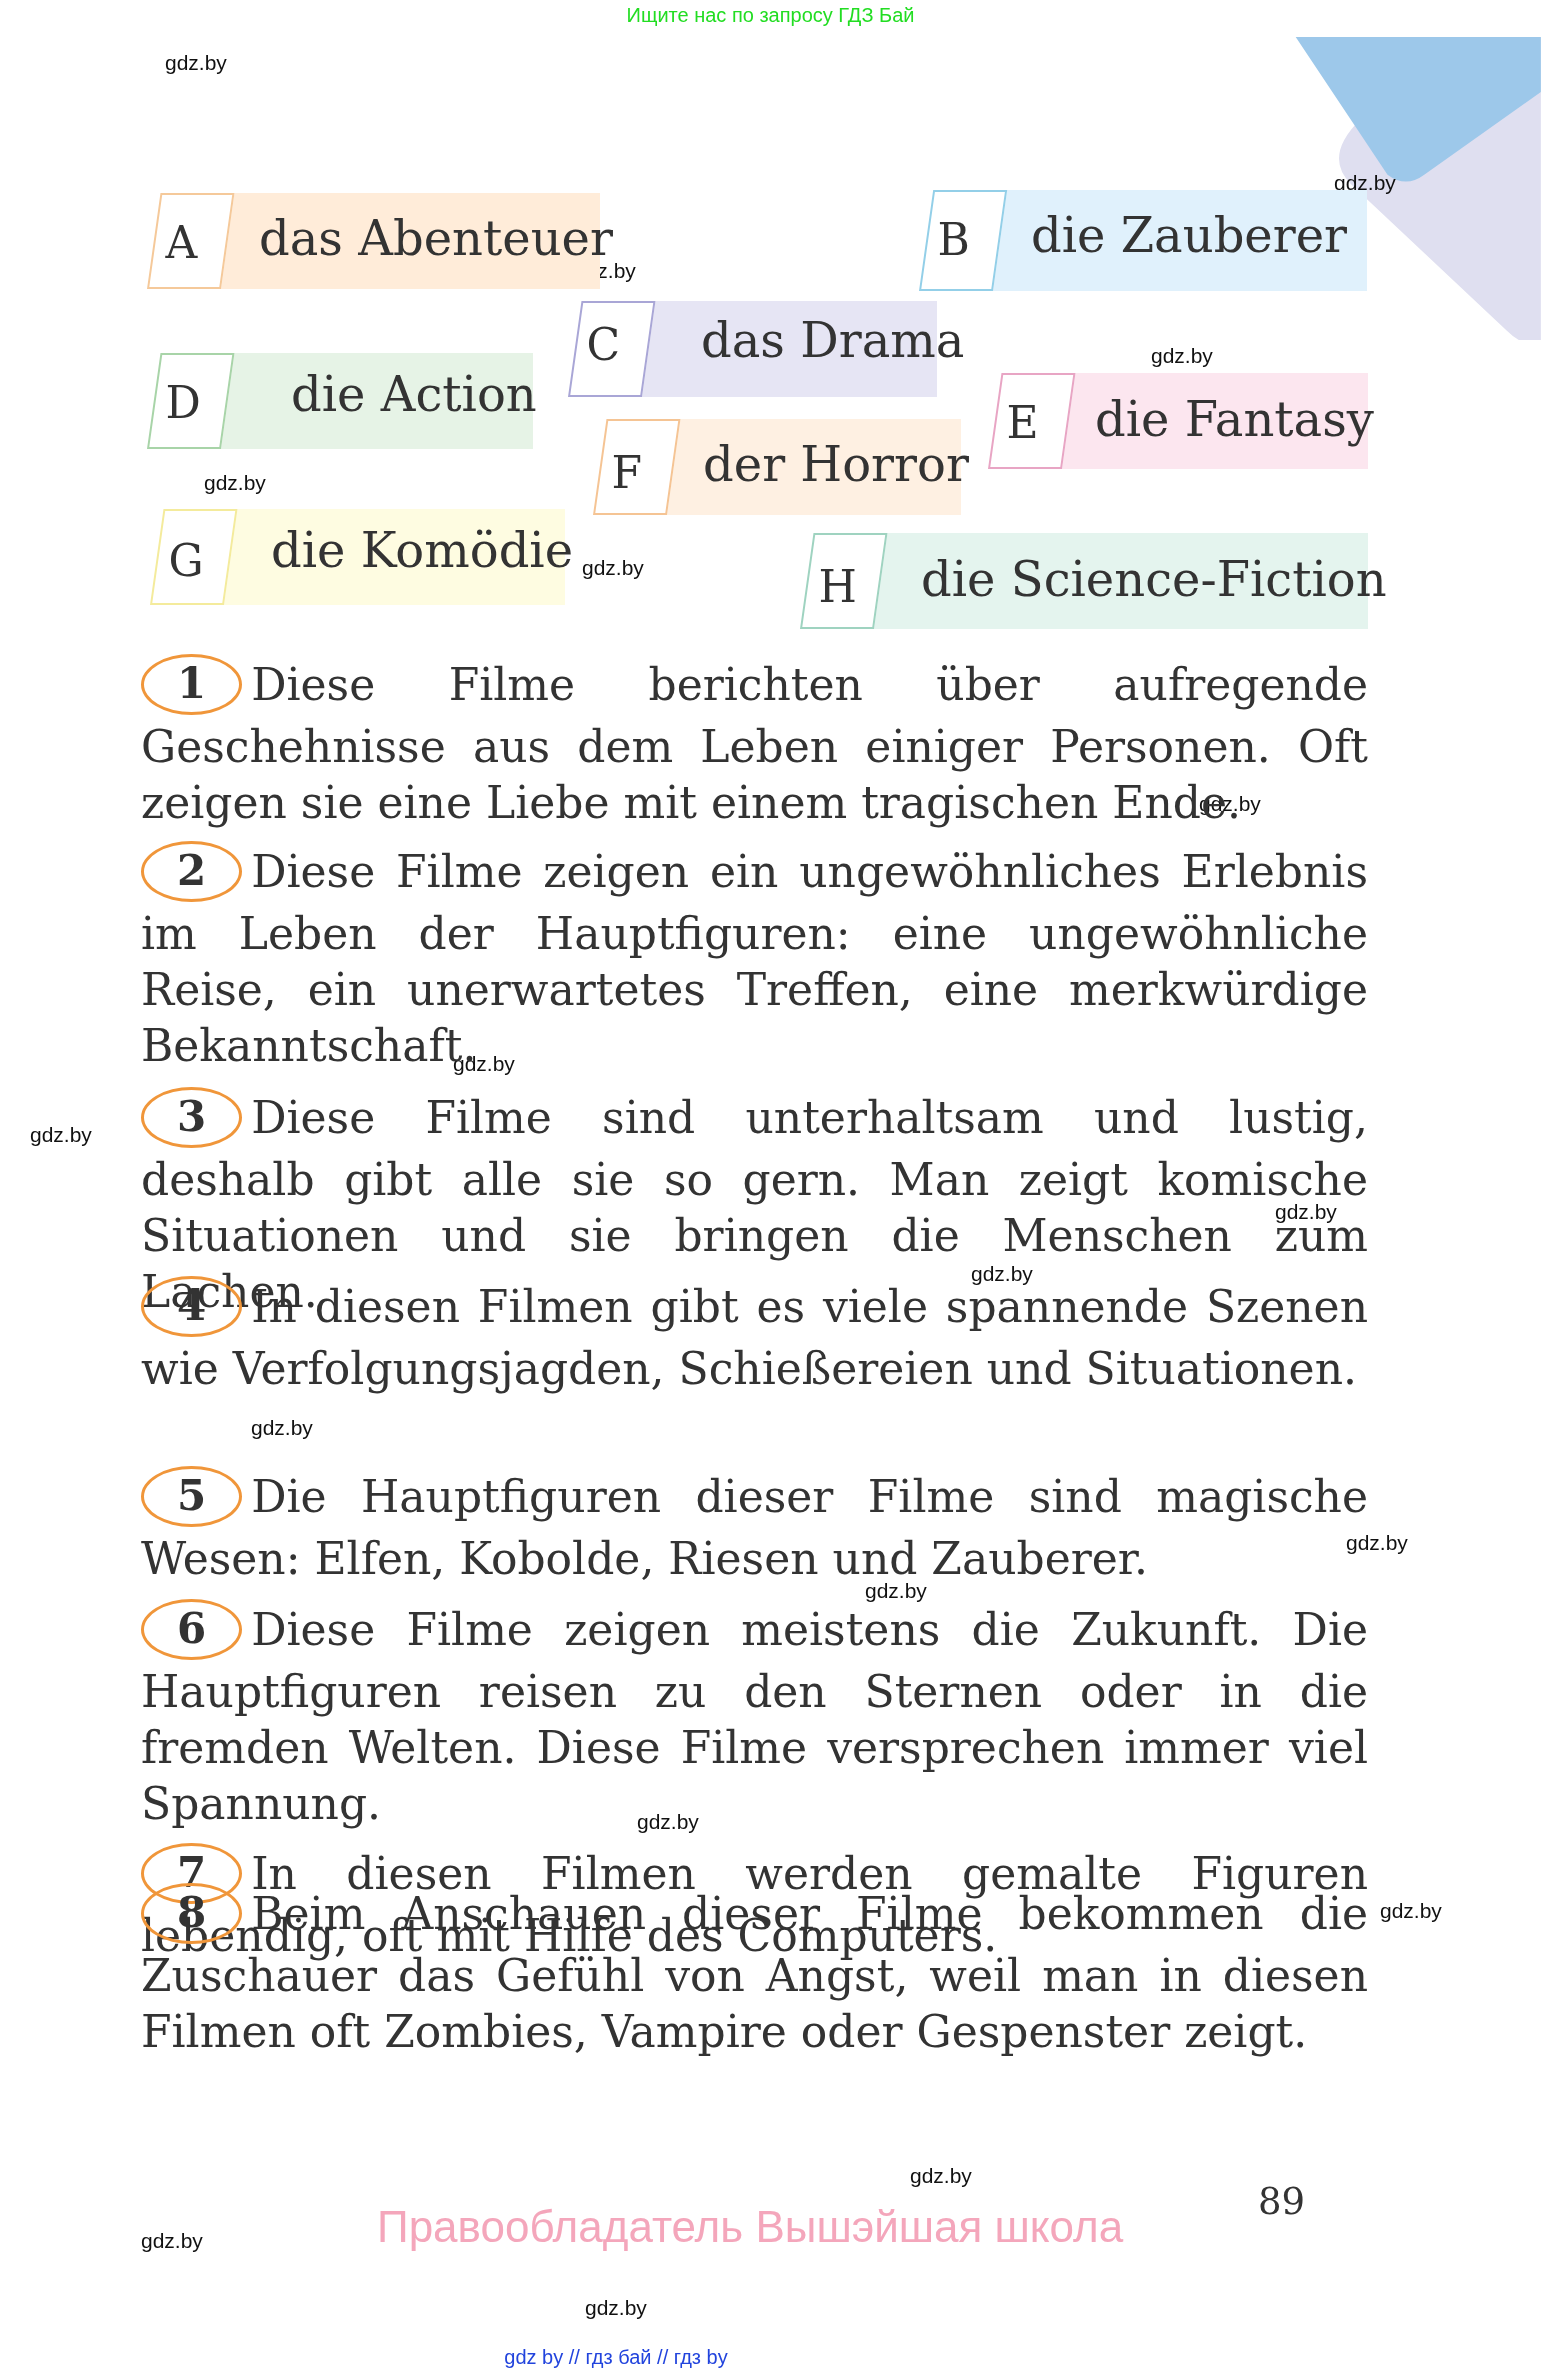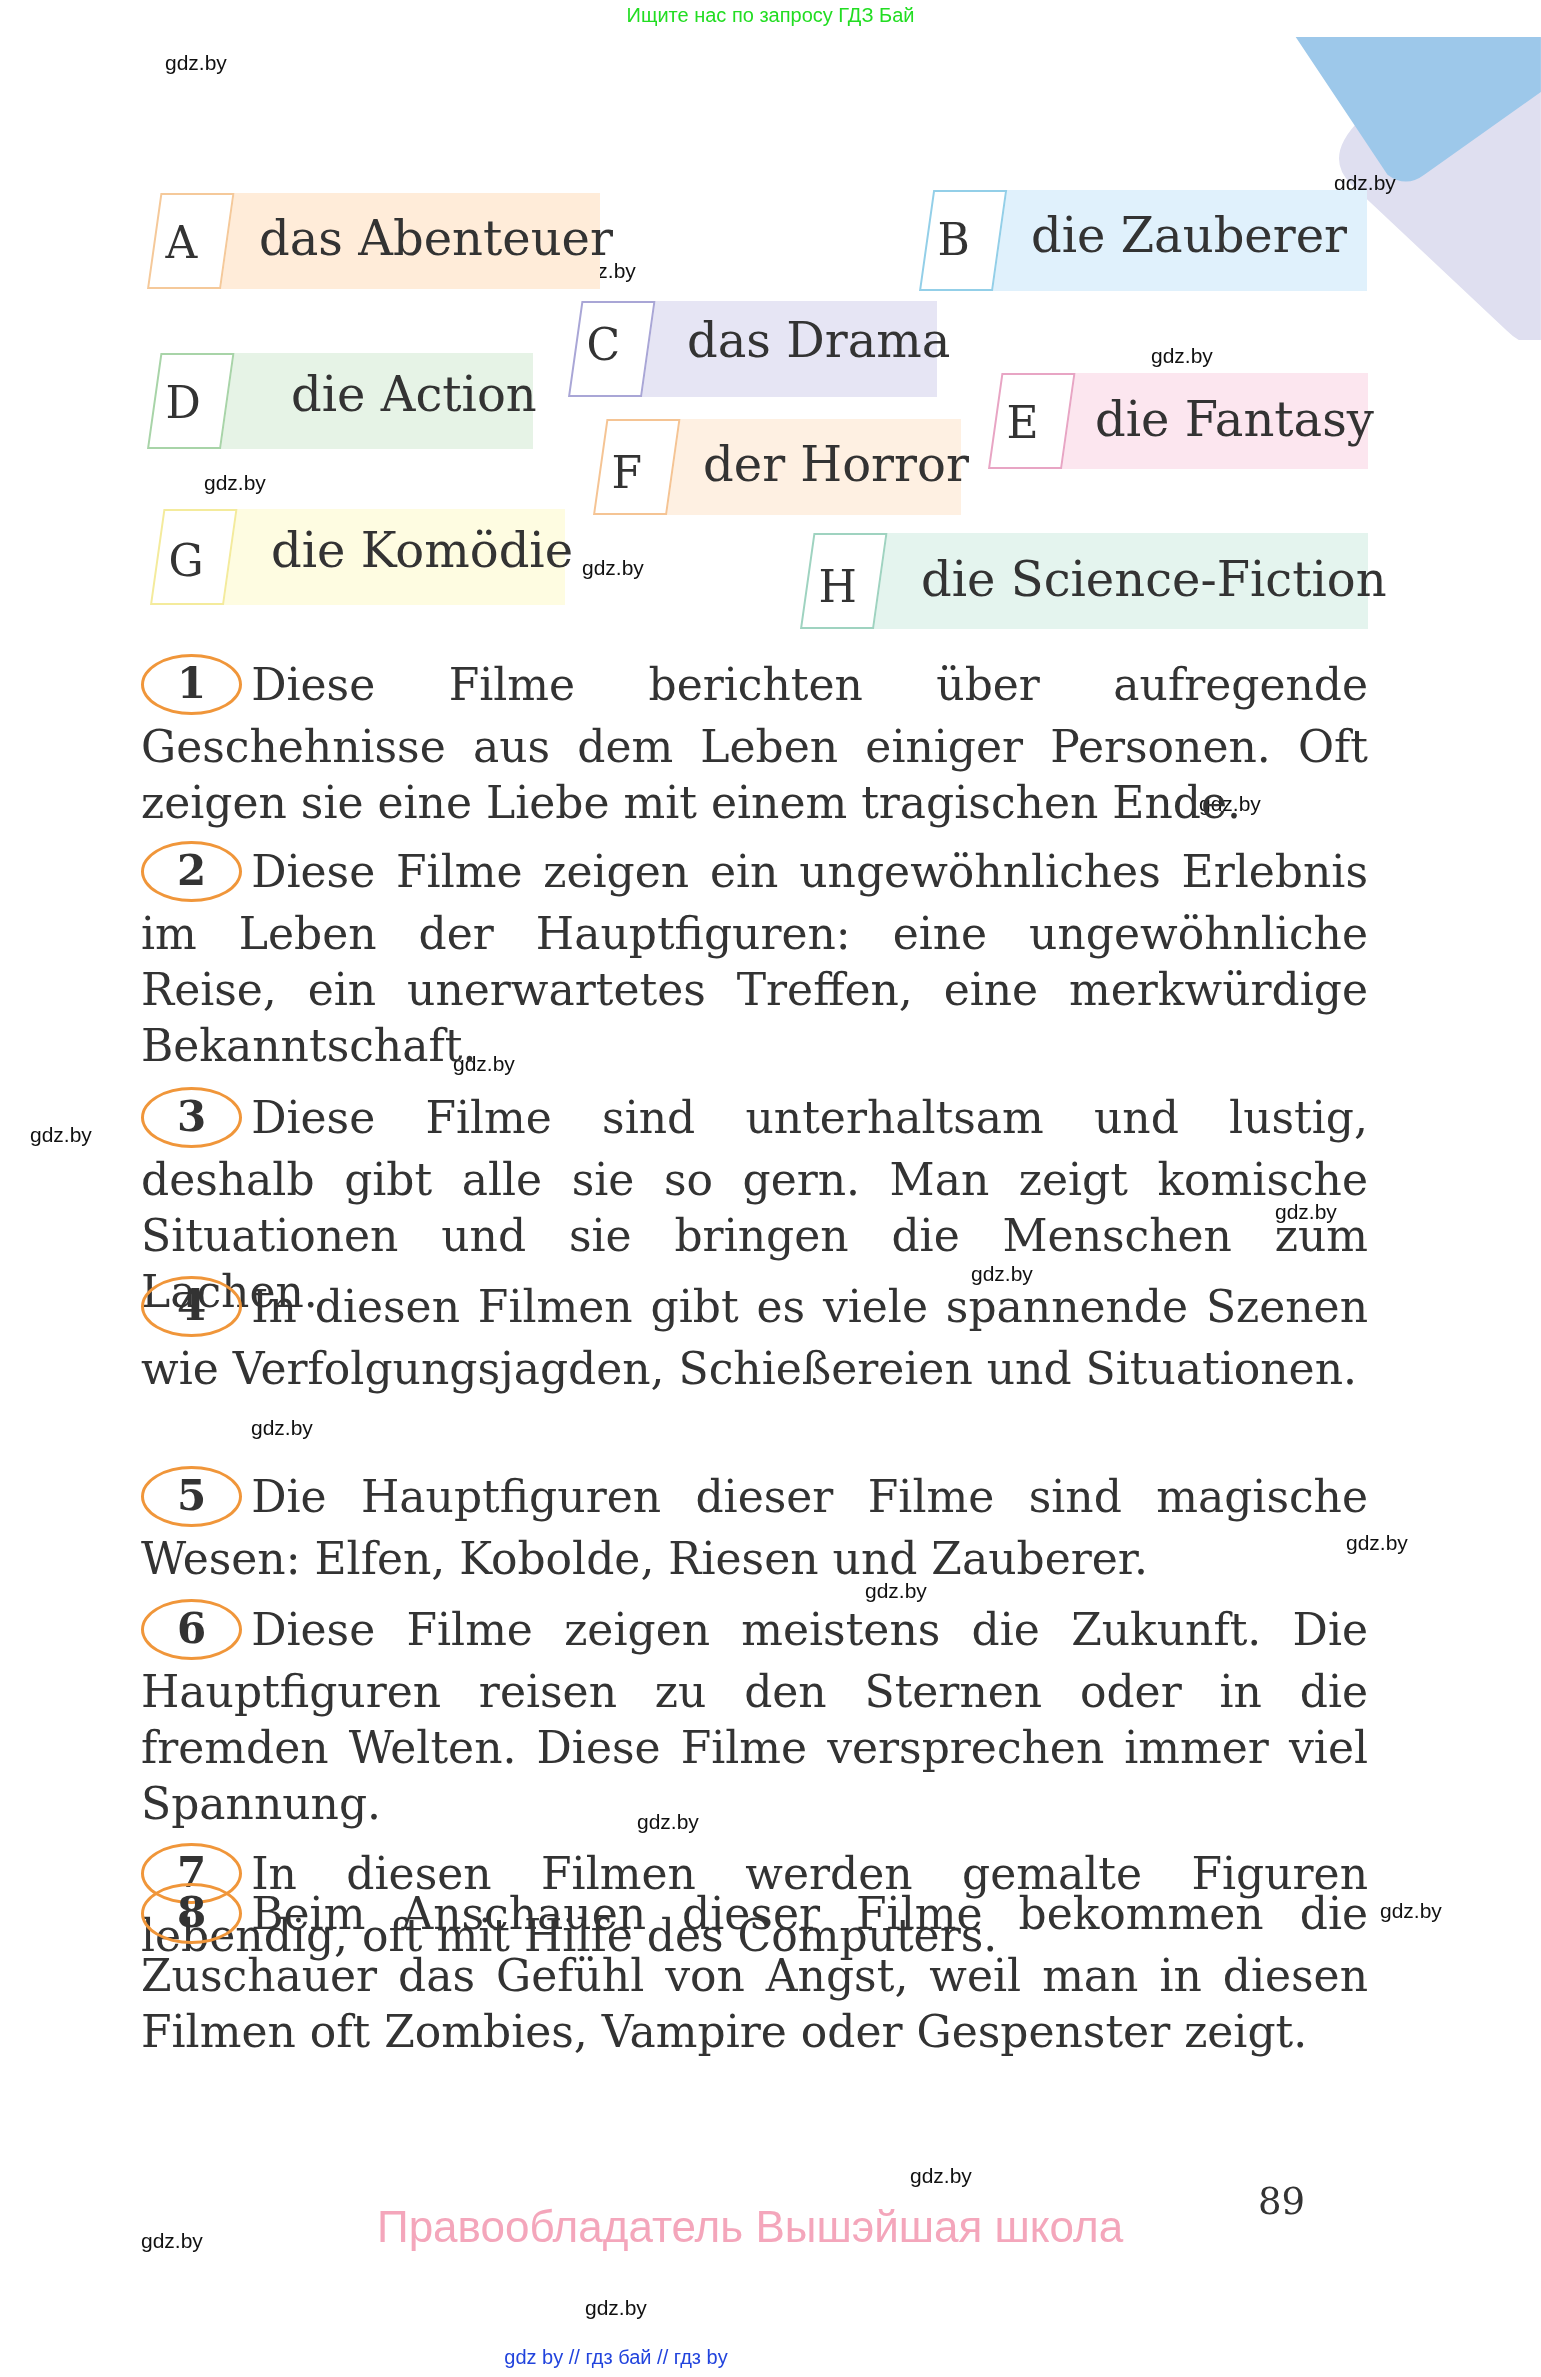--- a/index.html
+++ b/index.html
@@ -66,21 +66,21 @@
 <div class="card" style="left:919px;top:190px;width:448px;height:101px">
   <div class="bg" style="left:55px;background:#e0f1fc"></div>
   <div class="letterbox" style="border-color:#93cfe8;height:101px"></div>
   <div class="letter">B</div>
   <div class="word" style="left:92px">die Zauberer</div>
 </div>
 <div class="card" style="left:568px;top:301px;width:369px">
   <div class="bg" style="left:55px;background:#e6e5f4"></div>
   <div class="letterbox" style="border-color:#a9a6d6"></div>
   <div class="letter" style="top:18.4px">C</div>
-  <div class="word" style="left:99px;top:11px">das Drama</div>
+  <div class="word" style="left:113px;top:11px">das Drama</div>
 </div>
 <div class="card" style="left:147px;top:353px;width:386px">
   <div class="bg" style="left:55px;background:#e6f3e6"></div>
   <div class="letterbox" style="border-color:#a8d4a8"></div>
   <div class="letter">D</div>
   <div class="word" style="left:124px;top:13px">die Action</div>
 </div>
 <div class="card" style="left:988px;top:373px;width:380px">
   <div class="bg" style="left:55px;background:#fce6ef"></div>
   <div class="letterbox" style="border-color:#e8a5c4"></div>

